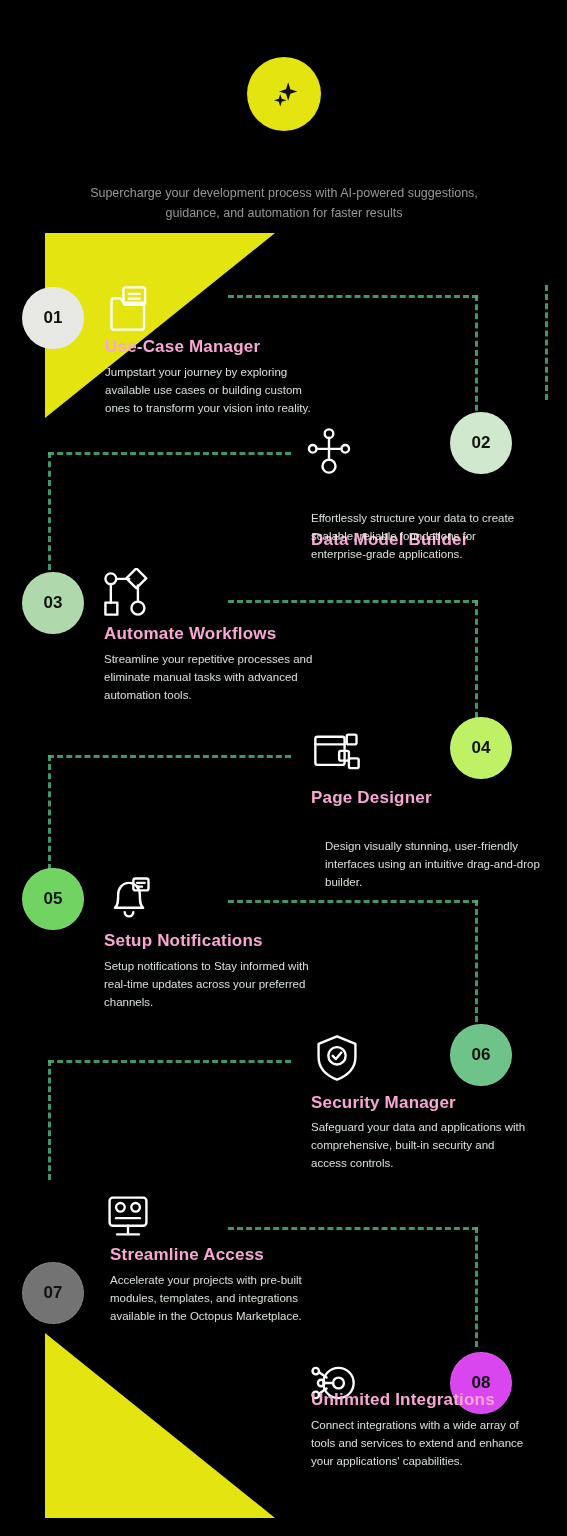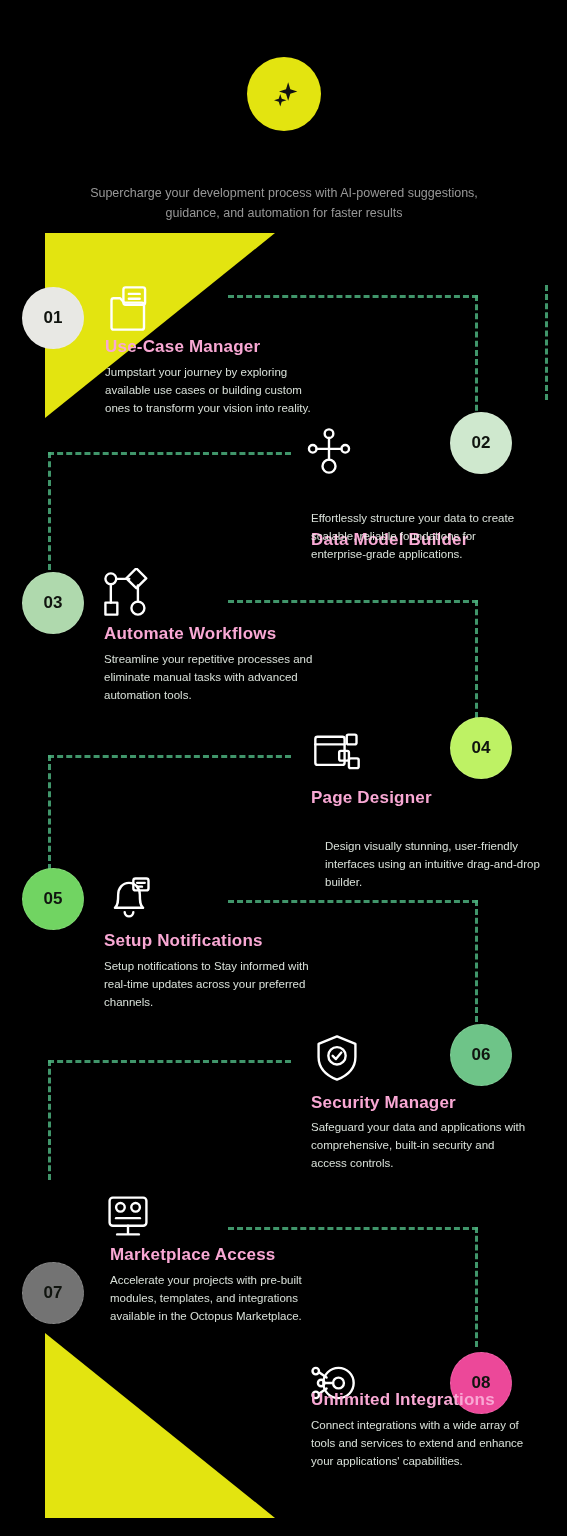--- a/index.html
+++ b/index.html
@@ -236,26 +236,26 @@
     <div class="step-icon" style="left:102px; top:1190px;">
       <svg viewBox="0 0 48 48" fill="none" stroke="#ffffff" stroke-width="2.2" stroke-linecap="round" stroke-linejoin="round">
         <rect x="7" y="7" width="34" height="26" rx="3"></rect>
         <circle cx="17" cy="16" r="4"></circle>
         <circle cx="31" cy="16" r="4"></circle>
         <line x1="13" y1="26" x2="35" y2="26"></line>
         <line x1="24" y1="33" x2="24" y2="40"></line>
         <line x1="14" y1="41" x2="34" y2="41"></line>
       </svg>
     </div>
-    <div class="step-title" style="left:110px; top:1245px;">Marketplace Access</div>
+    <div class="step-title" style="left:110px; top:1245px;">Streamline Access</div>
     <div class="step-desc" style="left:110px; top:1271px;">Accelerate your projects with pre-built modules, templates, and integrations available in the Octopus Marketplace.</div>
   </div>
 
   <div class="step">
-    <div class="badge" style="left:450px; top:1352px; background:#ec4899;">
+    <div class="badge" style="left:450px; top:1352px; background:#d946ef;">
       <span>08</span>
     </div>
     <div class="step-icon" style="left:306px; top:1357px;">
       <svg viewBox="0 0 48 48" fill="none" stroke="#ffffff" stroke-width="2.2" stroke-linecap="round" stroke-linejoin="round">
         <path d="M30 10a14 14 0 1 1 0 28 14 14 0 0 1 0-28z"></path>
         <circle cx="30" cy="24" r="5"></circle>
         <circle cx="9" cy="13" r="3"></circle>
         <circle cx="9" cy="35" r="3"></circle>
         <circle cx="14" cy="24" r="3"></circle>
         <line x1="12" y1="14" x2="19" y2="19"></line>

